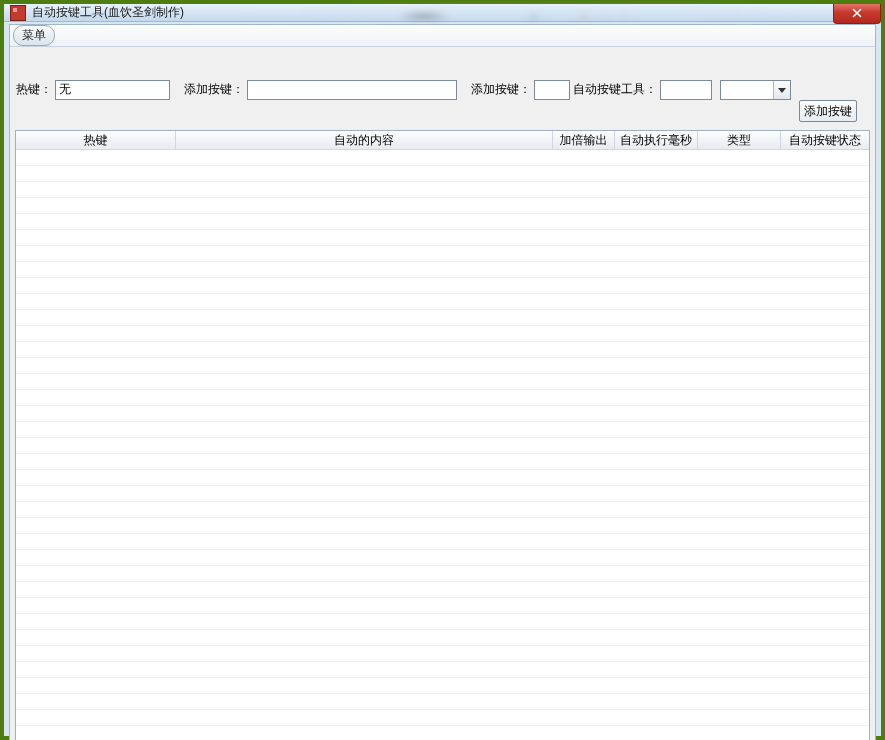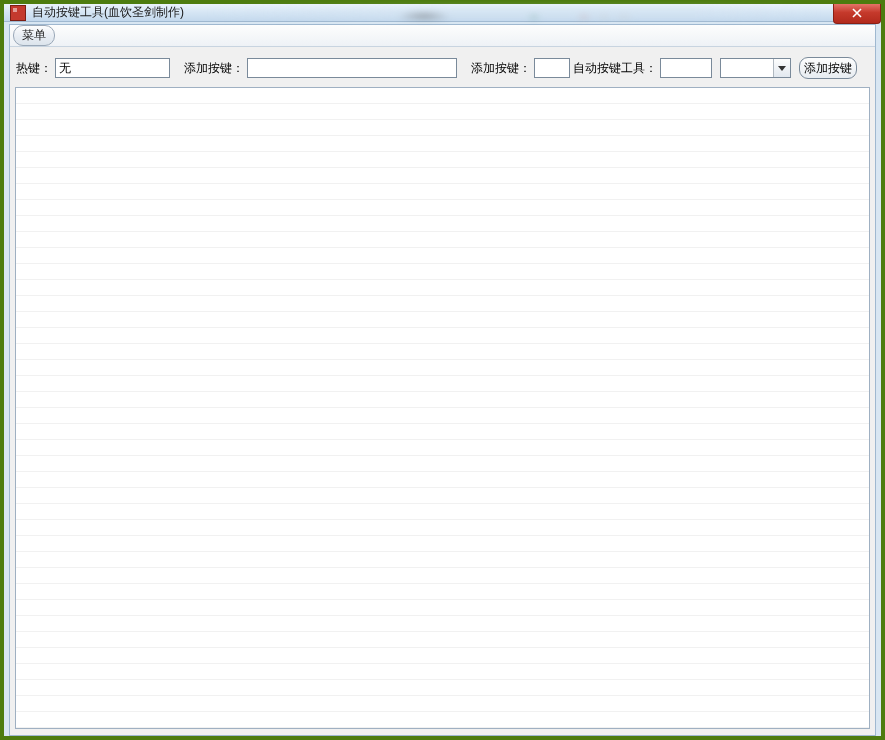--- a/index.html
+++ b/index.html
@@ -155,21 +155,22 @@
     }
     .combo-btn svg{ width:8px; height:6px; }
     .add-btn {
       border: 1px solid #7a8a9a;
       background: linear-gradient(to bottom, #fdfdfd, #e7ecf1);
       padding: 2px 4px;
       font-size: 12px;
       cursor: pointer;
       font-family: Liberation Serif, serif;
       height: 22px;
-      border-radius: 9px;
+      border-radius: 2px;
+      margin-top: 43px;
     }
     .grid-wrap {
       flex: 1;
       margin: 0 5px 6px 5px;
       border: 1px solid #9fb0c2;
       background: #fff;
       display: flex;
       flex-direction: column;
       overflow: hidden;
     }
@@ -260,20 +261,28 @@
           </span>
         </div>
       </div>
 
       <span style="width:2px"></span>
 
       <button class="add-btn">添加按键</button>
     </div>
 
     <div class="grid-wrap">
+      <div class="grid-header">
+        <div class="col col-hotkey">热键</div>
+        <div class="col col-content">自动的内容</div>
+        <div class="col col-double">加倍输出</div>
+        <div class="col col-ms">自动执行毫秒</div>
+        <div class="col col-type">类型</div>
+        <div class="col col-status">自动按键状态</div>
+      </div>
       <div class="grid-body" id="grid-body">
           <div class="grid-row"></div>
           <div class="grid-row"></div>
           <div class="grid-row"></div>
           <div class="grid-row"></div>
           <div class="grid-row"></div>
           <div class="grid-row"></div>
           <div class="grid-row"></div>
           <div class="grid-row"></div>
           <div class="grid-row"></div>

